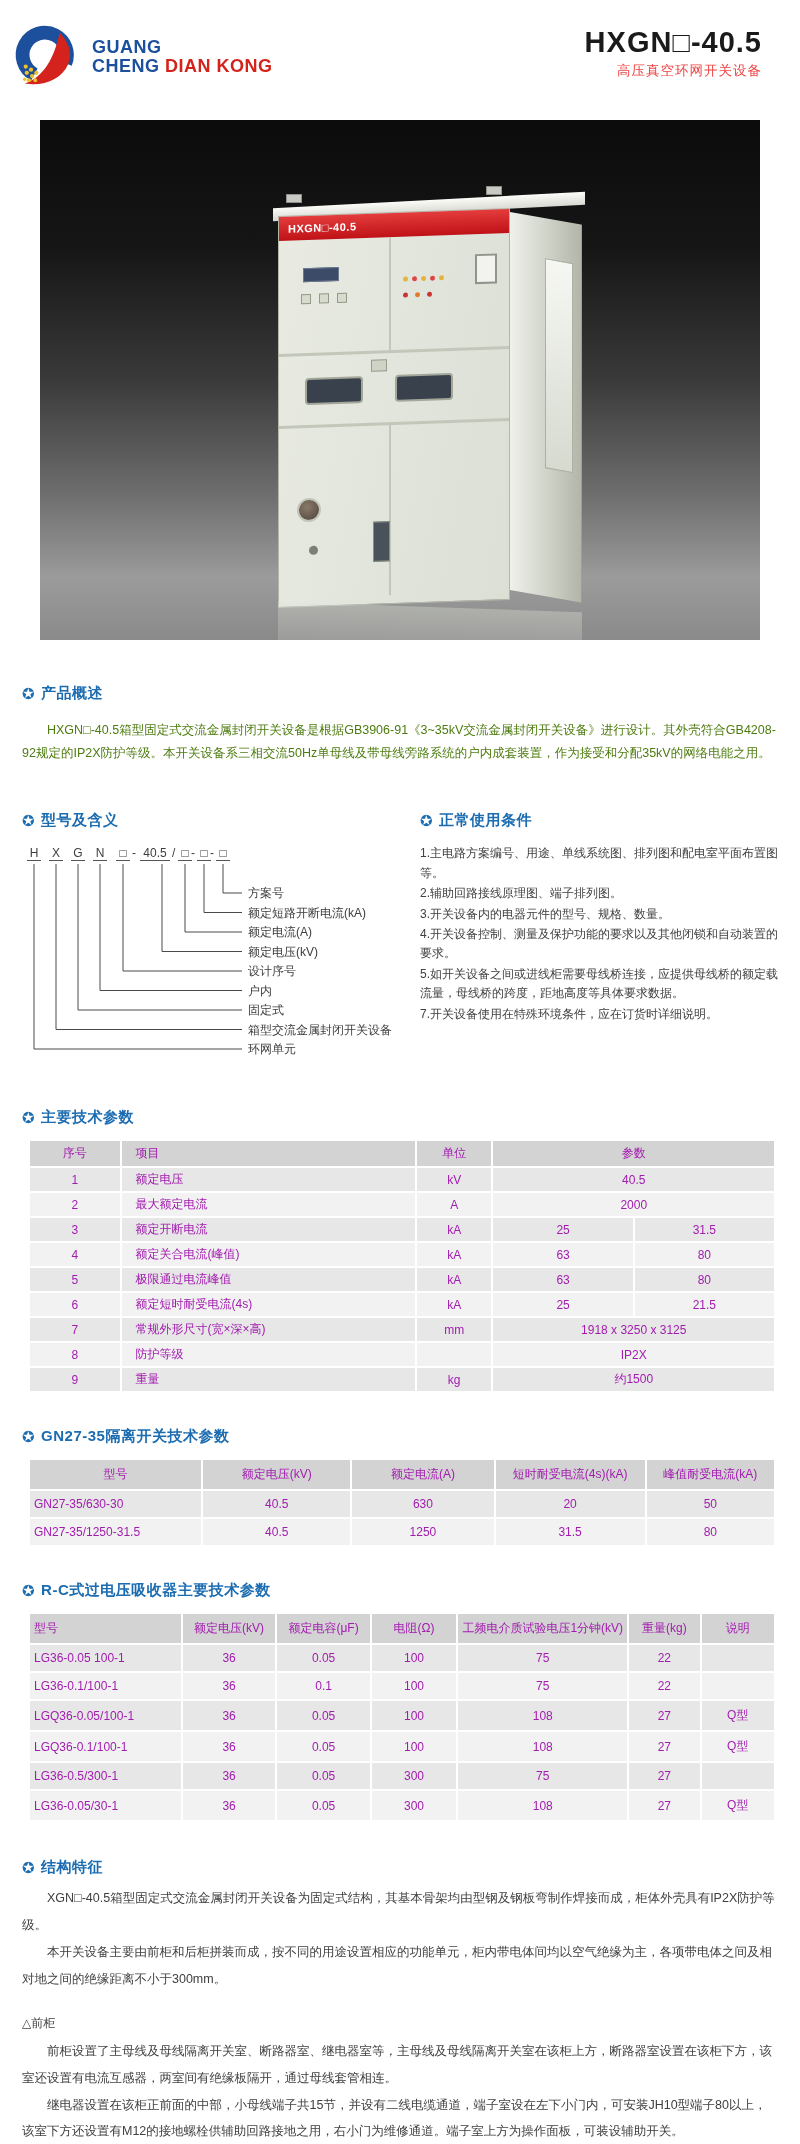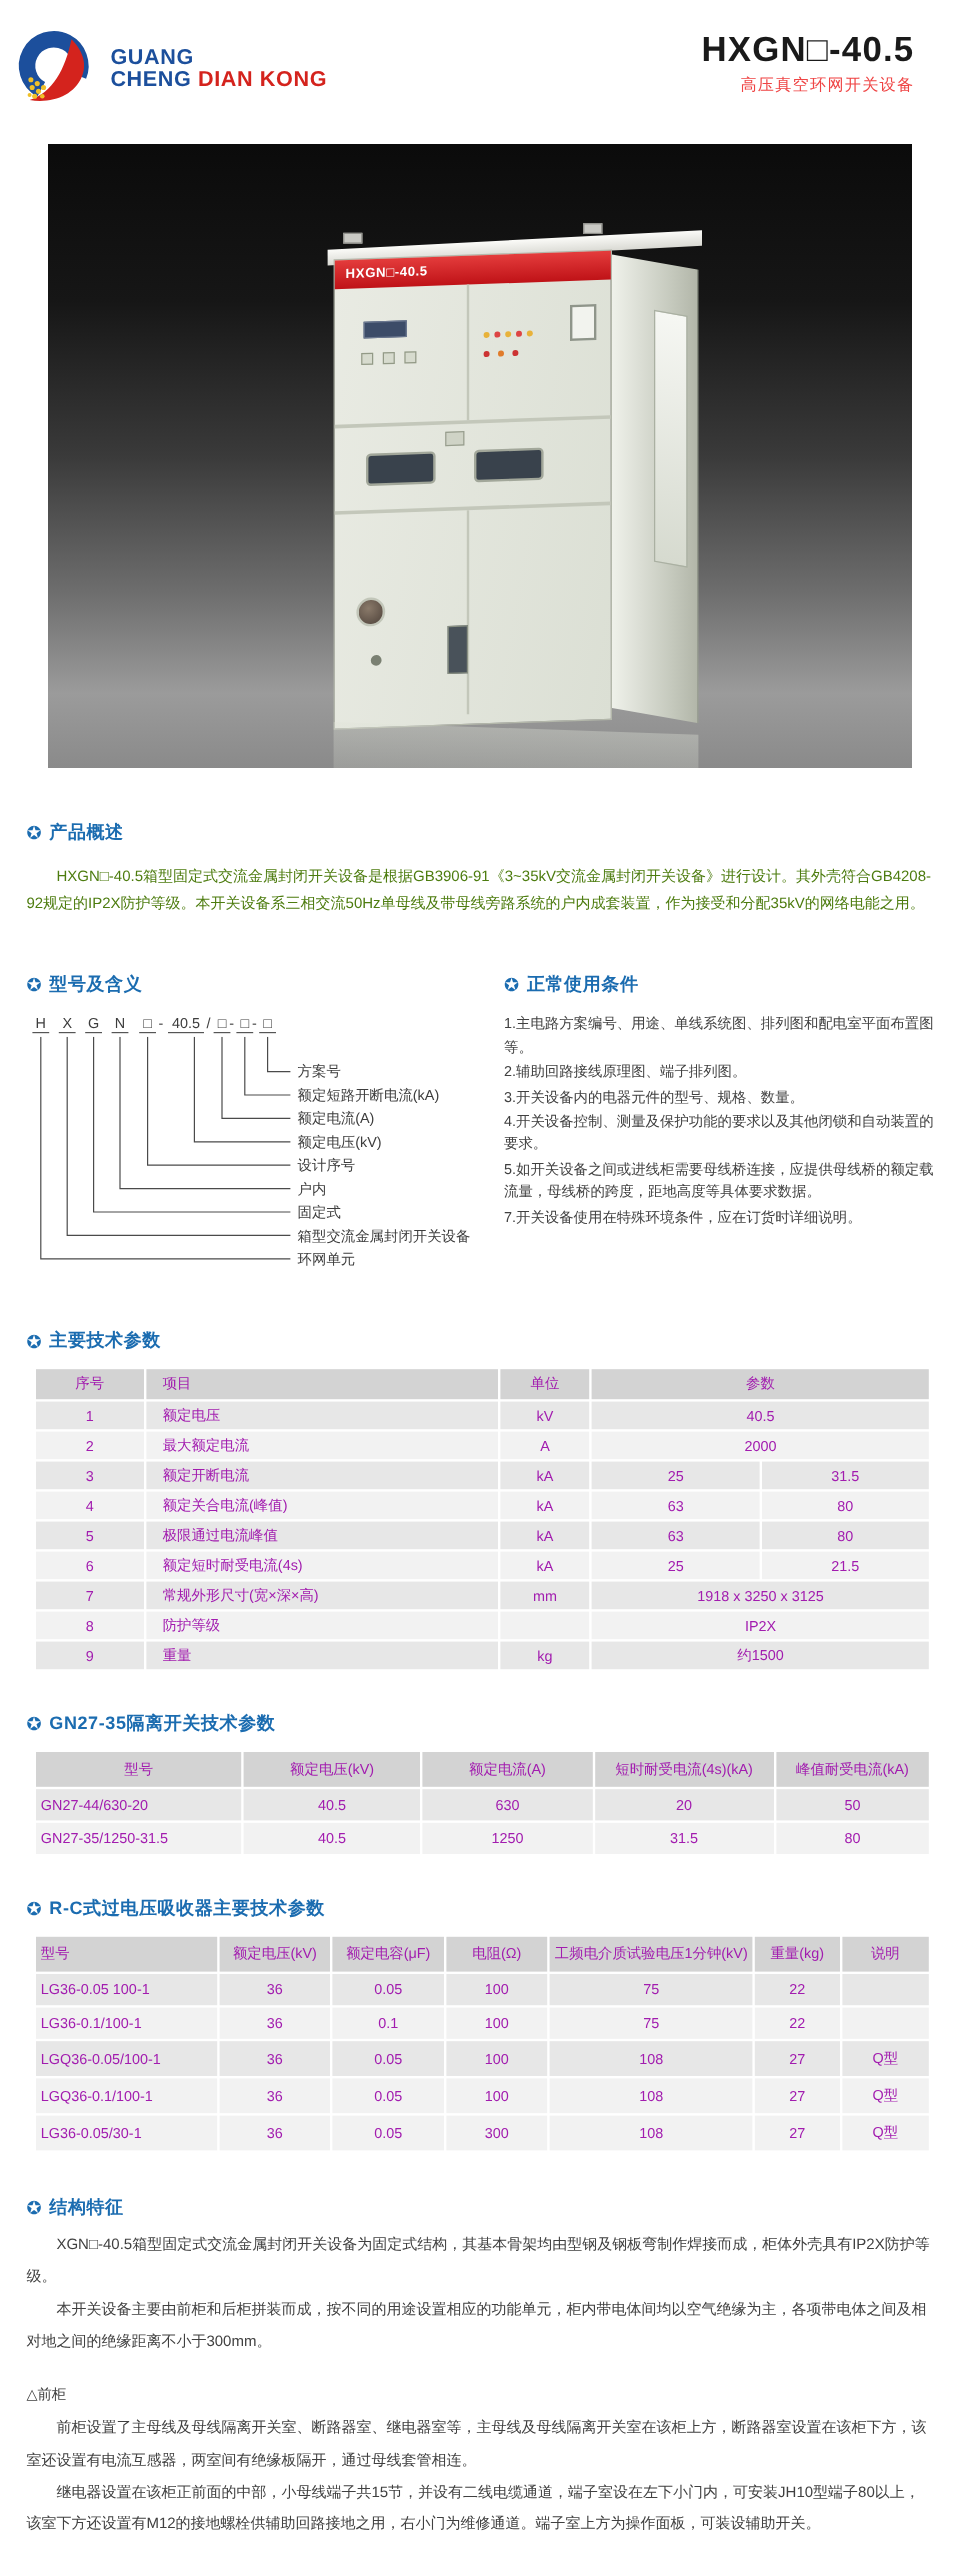--- a/index.html
+++ b/index.html
@@ -338,21 +338,21 @@
       <tr>
         <th>型号</th>
         <th>额定电压(kV)</th>
         <th>额定电流(A)</th>
         <th>短时耐受电流(4s)(kA)</th>
         <th>峰值耐受电流(kA)</th>
       </tr>
     </thead>
     <tbody>
       <tr class="r-odd">
-        <td class="model-cell">GN27-44/630-20</td>
+        <td class="model-cell">GN27-35/630-30</td>
         <td>40.5</td>
         <td>630</td>
         <td>20</td>
         <td>50</td>
       </tr>
       <tr class="r-even">
         <td class="model-cell">GN27-35/1250-31.5</td>
         <td>40.5</td>
         <td>1250</td>
         <td>31.5</td>
@@ -416,20 +416,29 @@
       </tr>
       <tr class="r-even">
         <td class="left">LGQ36-0.1/100-1</td>
         <td>36</td>
         <td>0.05</td>
         <td>100</td>
         <td>108</td>
         <td>27</td>
         <td>Q型</td>
       </tr>
+      <tr class="r-odd">
+        <td class="left">LG36-0.5/300-1</td>
+        <td>36</td>
+        <td>0.05</td>
+        <td>300</td>
+        <td>75</td>
+        <td>27</td>
+        <td></td>
+      </tr>
       <tr class="r-even">
         <td class="left">LG36-0.05/30-1</td>
         <td>36</td>
         <td>0.05</td>
         <td>300</td>
         <td>108</td>
         <td>27</td>
         <td>Q型</td>
       </tr>
     </tbody>

